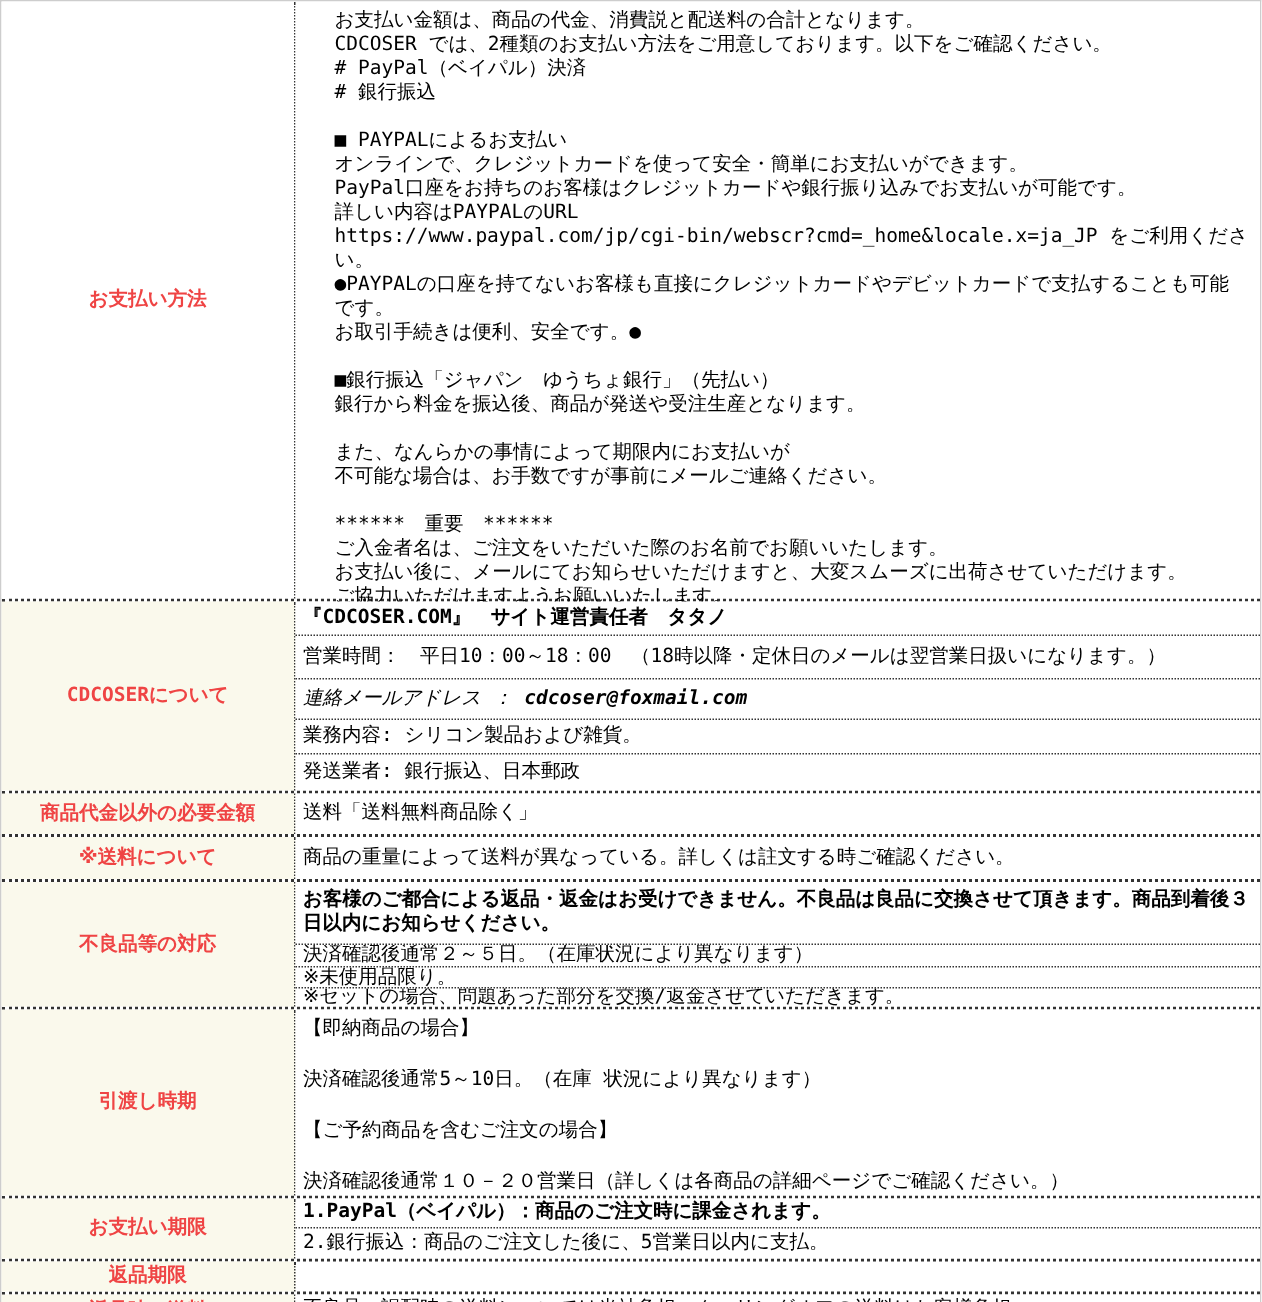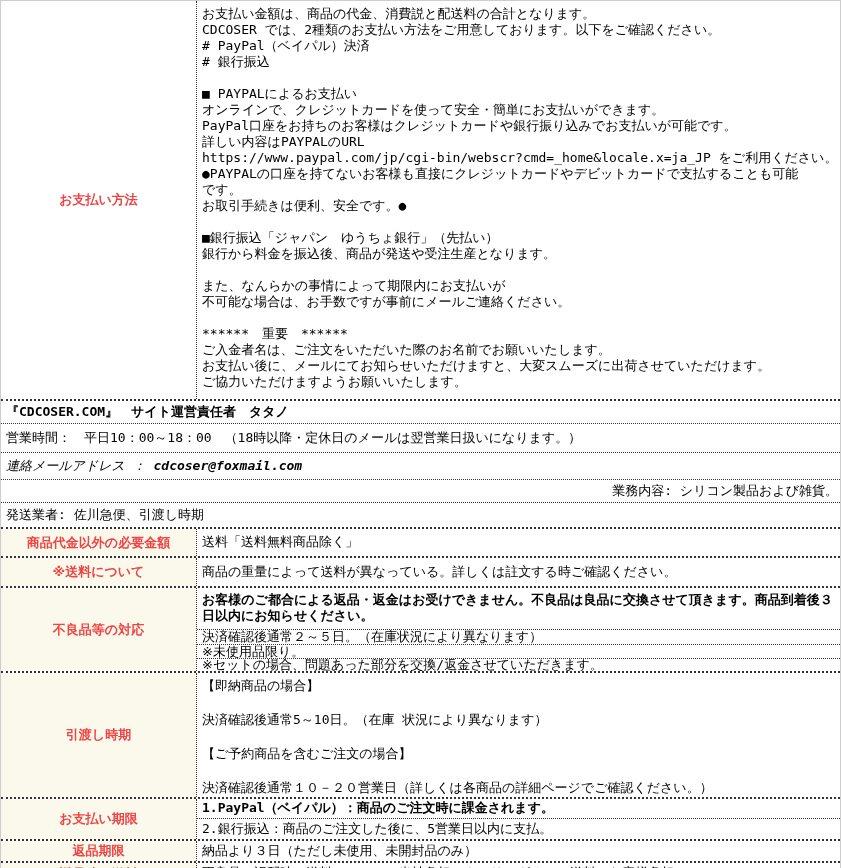--- a/index.html
+++ b/index.html
@@ -28,25 +28,25 @@
     padding:2px; line-height:16px;
   }
   .row-payment .lbl { background:#fff; }
   .cnt { flex:1 1 auto; min-width:0; background:#fff; }
   .ml { white-space:pre-line; line-height:16px; padding:5px 2px 2px 5px; }
   .sub { border-top:1px dotted #333; padding:0 2px 0 5px; overflow:hidden; }
   .sub:first-child { border-top:none;font-weight:bold; }
   .b { font-weight:bold; }
 
   
-  .h-payment .ml { height:398px; }
+  .h-payment .ml { height:398px;margin-left:21px; }
   .s-a1 { height:22px; line-height:21px; }
   .s-a2 { height:29px; line-height:28px; }
   .s-a3 { height:27px; line-height:26px;font-style:italic; }
-  .s-a4 { height:23px; line-height:22px;text-align:right; }
+  .s-a4 { height:23px; line-height:22px; }
   .s-a5 { height:25px; line-height:24px; }
   .h-fees   { height:27px; line-height:26px; padding:0 2px 0 5px; }
   .h-ship   { height:28px; line-height:27px; padding:0 2px 0 5px; }
   .s-d1 { height:41px; line-height:16px; padding-top:4px; }
   .s-d2 { height:15px; line-height:14px; }
   .s-d3 { height:14px; line-height:13px; }
   .s-d4 { height:13px; line-height:12px; }
   .h-delivery .ml { height:124px; line-height:17px; padding-top:4px; }
   .s-p1 { height:19px; line-height:18px; }
   .s-p2 { height:21px; line-height:20px; }
@@ -83,29 +83,30 @@
 不可能な場合は、お手数ですが事前にメールご連絡ください。
 
 ******　重要　******
 ご入金者名は、ご注文をいただいた際のお名前でお願いいたします。
 お支払い後に、メールにてお知らせいただけますと、大変スムーズに出荷させていただけます。
 ご協力いただけますようお願いいたします。</div>
       </div>
     </div>
 
     <div class="row">
+      <div class="lbl">CDCOSERについて</div>
       <div class="cnt">
         <div class="sub s-a1">『CDCOSER.COM』　サイト運営責任者　タタノ</div>
         <div class="sub s-a2">営業時間：　平日10：00～18：00　（18時以降・定休日のメールは翌営業日扱いになります。）</div>
         <div class="sub s-a3">
           <span>連絡メールアドレス ：</span>
           <span class="b">cdcoser@foxmail.com</span>
         </div>
         <div class="sub s-a4">業務内容: シリコン製品および雑貨。</div>
-        <div class="sub s-a5">発送業者: 佐川急便、引渡し時期</div>
+        <div class="sub s-a5">発送業者: 銀行振込、日本郵政</div>
       </div>
     </div>
 
     <div class="row">
       <div class="lbl">商品代金以外の必要金額</div>
       <div class="cnt h-fees">送料「送料無料商品除く」</div>
     </div>
 
     <div class="row">
       <div class="lbl">※送料について</div>
@@ -138,21 +139,20 @@
     <div class="row">
       <div class="lbl">お支払い期限</div>
       <div class="cnt">
         <div class="sub s-p1">1.PayPal（ベイパル）：商品のご注文時に課金されます。</div>
         <div class="sub s-p2">2.銀行振込：商品のご注文した後に、5営業日以内に支払。</div>
       </div>
     </div>
 
     <div class="row">
       <div class="lbl">返品期限</div>
-      <div class="cnt h-retdl">納品より３日（ただし未使用、未開封品のみ）</div>
     </div>
 
     <div class="row">
       <div class="lbl">返品時の送料</div>
       <div class="cnt h-retsh">不良品、誤配時の送料については当社負担。クーリングオフの送料はお客様負担。</div>
     </div>
 
   </div>
 </div>
 

